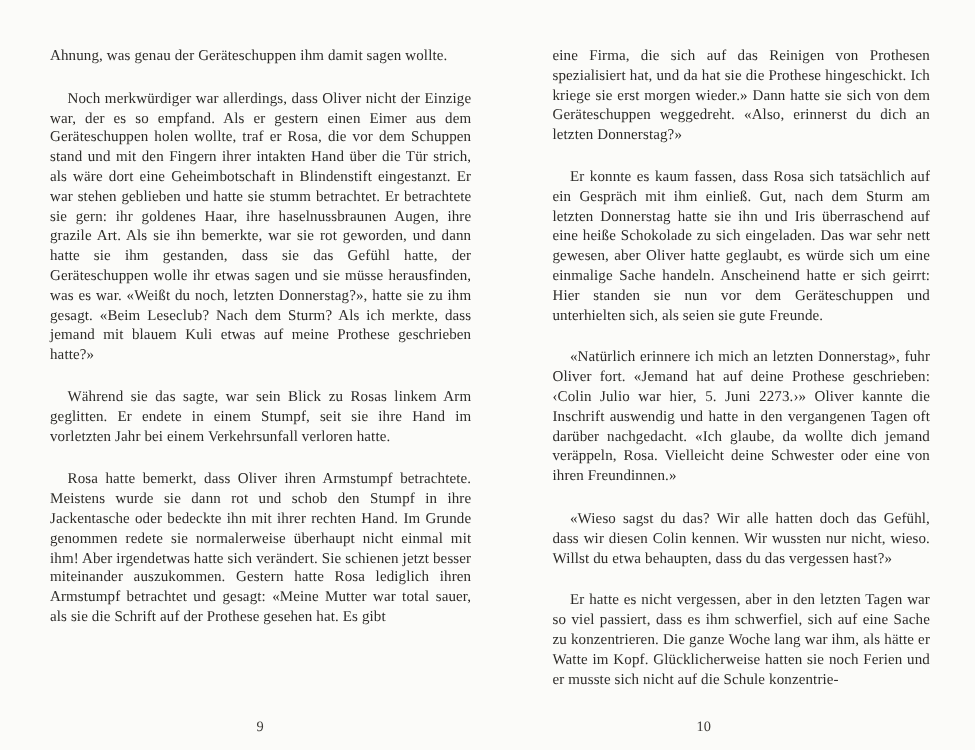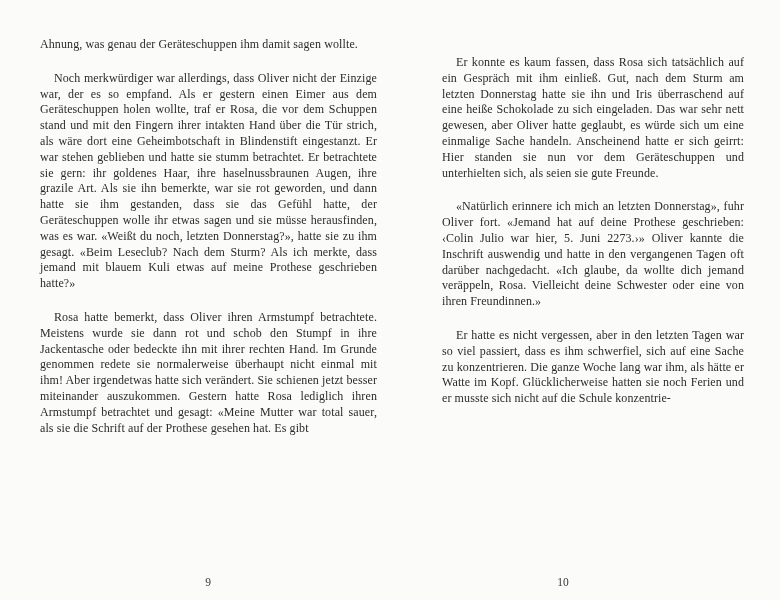--- a/index.html
+++ b/index.html
@@ -43,25 +43,28 @@
   .page-number-right { left: 533px; }
 </style>
 </head>
 <body>
 
 <div class="spread">
 
   <section class="page page-left" lang="de">
     <p class="para no-indent space-after">Ahnung, was genau der Geräteschuppen ihm damit sagen wollte.</p>
     <p class="para indent">Noch merkwürdiger war allerdings, dass Oliver nicht der Einzige war, der es so empfand. Als er gestern einen Eimer aus dem Geräteschuppen holen wollte, traf er Rosa, die vor dem Schuppen stand und mit den Fingern ihrer intakten Hand über die Tür strich, als wäre dort eine Geheimbotschaft in Blindenstift eingestanzt. Er war stehen geblieben und hatte sie stumm betrachtet. Er betrachtete sie gern: ihr goldenes Haar, ihre haselnussbraunen Augen, ihre grazile Art. Als sie ihn bemerkte, war sie rot geworden, und dann hatte sie ihm gestanden, dass sie das Gefühl hatte, der Geräteschuppen wolle ihr etwas sagen und sie müsse herausfinden, was es war. «Weißt du noch, letzten Donnerstag?», hatte sie zu ihm gesagt. «Beim Leseclub? Nach dem Sturm? Als ich merkte, dass jemand mit blauem Kuli etwas auf meine Prothese geschrieben hatte?»</p>
+    <p class="para indent">Während sie das sagte, war sein Blick zu Rosas linkem Arm geglitten. Er endete in einem Stumpf, seit sie ihre Hand im vorletzten Jahr bei einem Verkehrsunfall verloren hatte.</p>
     <p class="para indent">Rosa hatte bemerkt, dass Oliver ihren Armstumpf betrachtete. Meistens wurde sie dann rot und schob den Stumpf in ihre Jackentasche oder bedeckte ihn mit ihrer rechten Hand. Im Grunde genommen redete sie normalerweise überhaupt nicht einmal mit ihm! Aber irgendetwas hatte sich verändert. Sie schienen jetzt besser miteinander auszukommen. Gestern hatte Rosa lediglich ihren Armstumpf betrachtet und gesagt: «Meine Mutter war total sauer, als sie die Schrift auf der Prothese gesehen hat. Es gibt</p>
   </section>
 
   <section class="page page-right" lang="de">
+    <p class="para no-indent">eine Firma, die sich auf das Reinigen von Prothesen spezialisiert hat, und da hat sie die Prothese hingeschickt. Ich kriege sie erst morgen wieder.» Dann hatte sie sich von dem Geräteschuppen weggedreht. «Also, erinnerst du dich an letzten Donnerstag?»</p>
     <p class="para indent">Er konnte es kaum fassen, dass Rosa sich tatsächlich auf ein Gespräch mit ihm einließ. Gut, nach dem Sturm am letzten Donnerstag hatte sie ihn und Iris überraschend auf eine heiße Schokolade zu sich eingeladen. Das war sehr nett gewesen, aber Oliver hatte geglaubt, es würde sich um eine einmalige Sache handeln. Anscheinend hatte er sich geirrt: Hier standen sie nun vor dem Geräteschuppen und unterhielten sich, als seien sie gute Freunde.</p>
     <p class="para indent">«Natürlich erinnere ich mich an letzten Donnerstag», fuhr Oliver fort. «Jemand hat auf deine Prothese geschrieben: ‹Colin Julio war hier, 5. Juni 2273.›» Oliver kannte die Inschrift auswendig und hatte in den vergangenen Tagen oft darüber nachgedacht. «Ich glaube, da wollte dich jemand veräppeln, Rosa. Vielleicht deine Schwester oder eine von ihren Freundinnen.»</p>
+    <p class="para indent">«Wieso sagst du das? Wir alle hatten doch das Gefühl, dass wir diesen Colin kennen. Wir wussten nur nicht, wieso. Willst du etwa behaupten, dass du das vergessen hast?»</p>
     <p class="para indent">Er hatte es nicht vergessen, aber in den letzten Tagen war so viel passiert, dass es ihm schwerfiel, sich auf eine Sache zu konzentrieren. Die ganze Woche lang war ihm, als hätte er Watte im Kopf. Glücklicherweise hatten sie noch Ferien und er musste sich nicht auf die Schule konzentrie-</p>
   </section>
 
   <div class="page-number page-number-left">9</div>
   <div class="page-number page-number-right">10</div>
 
 </div>
 
 </body></html>

